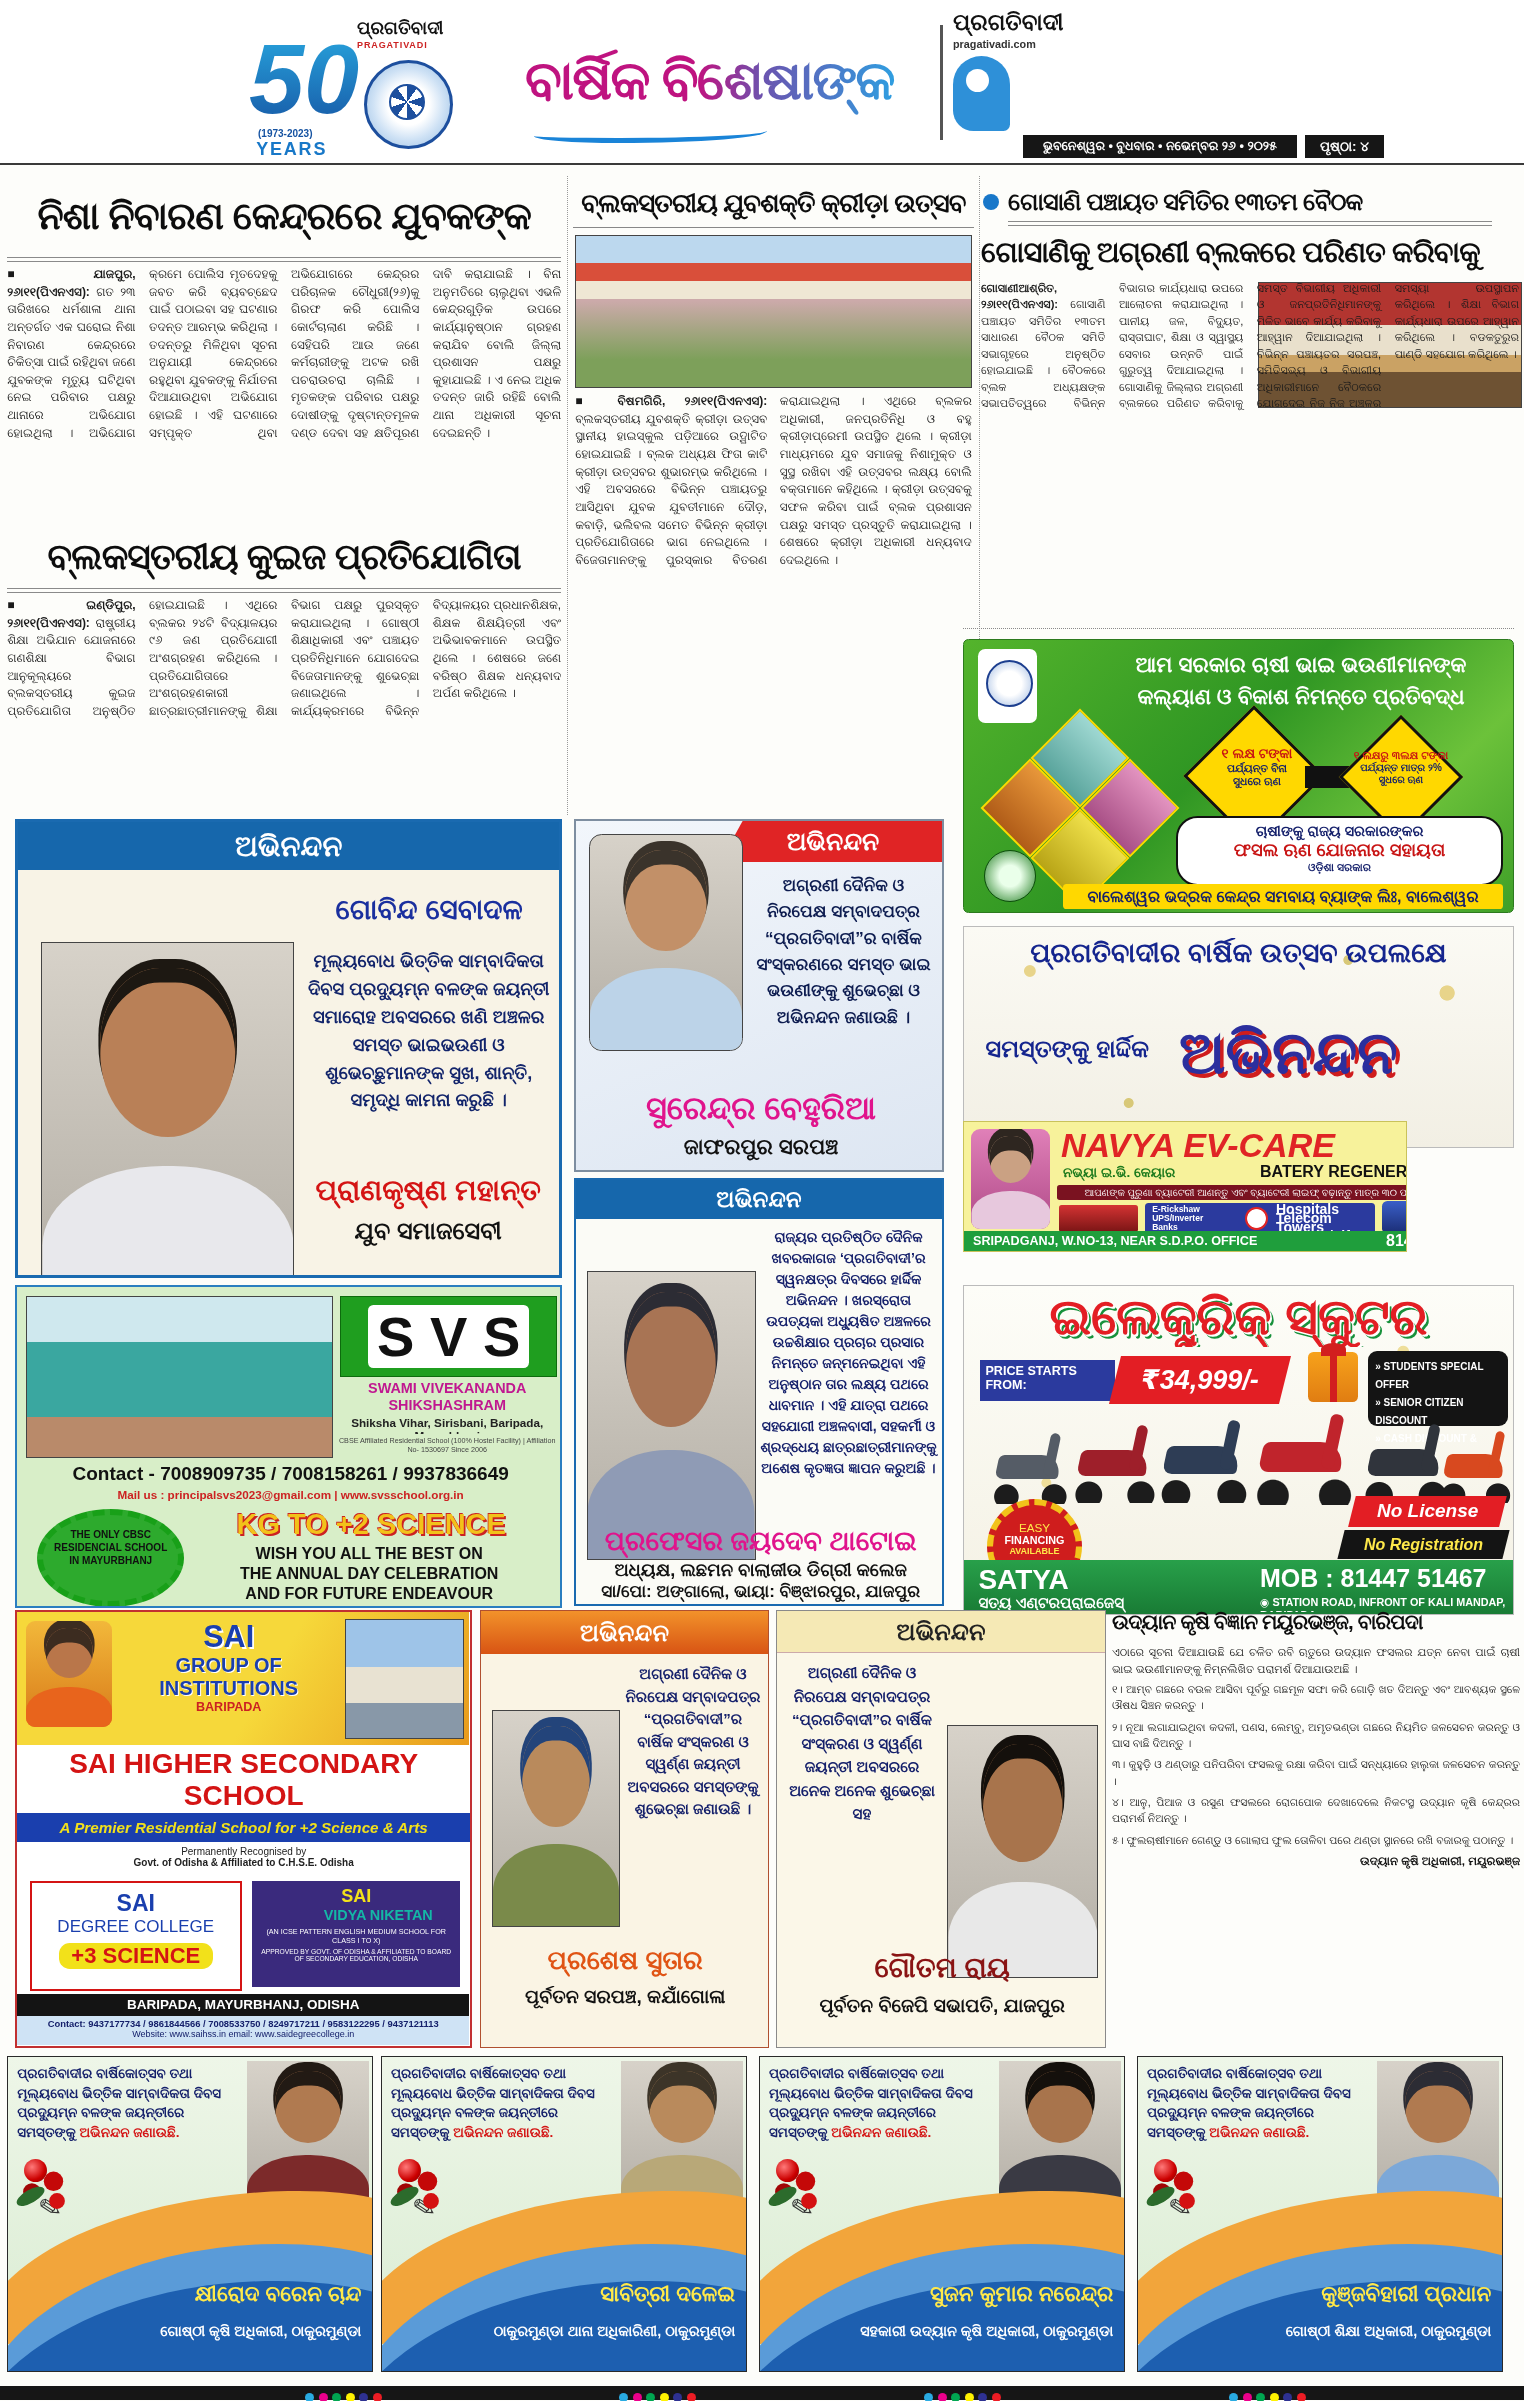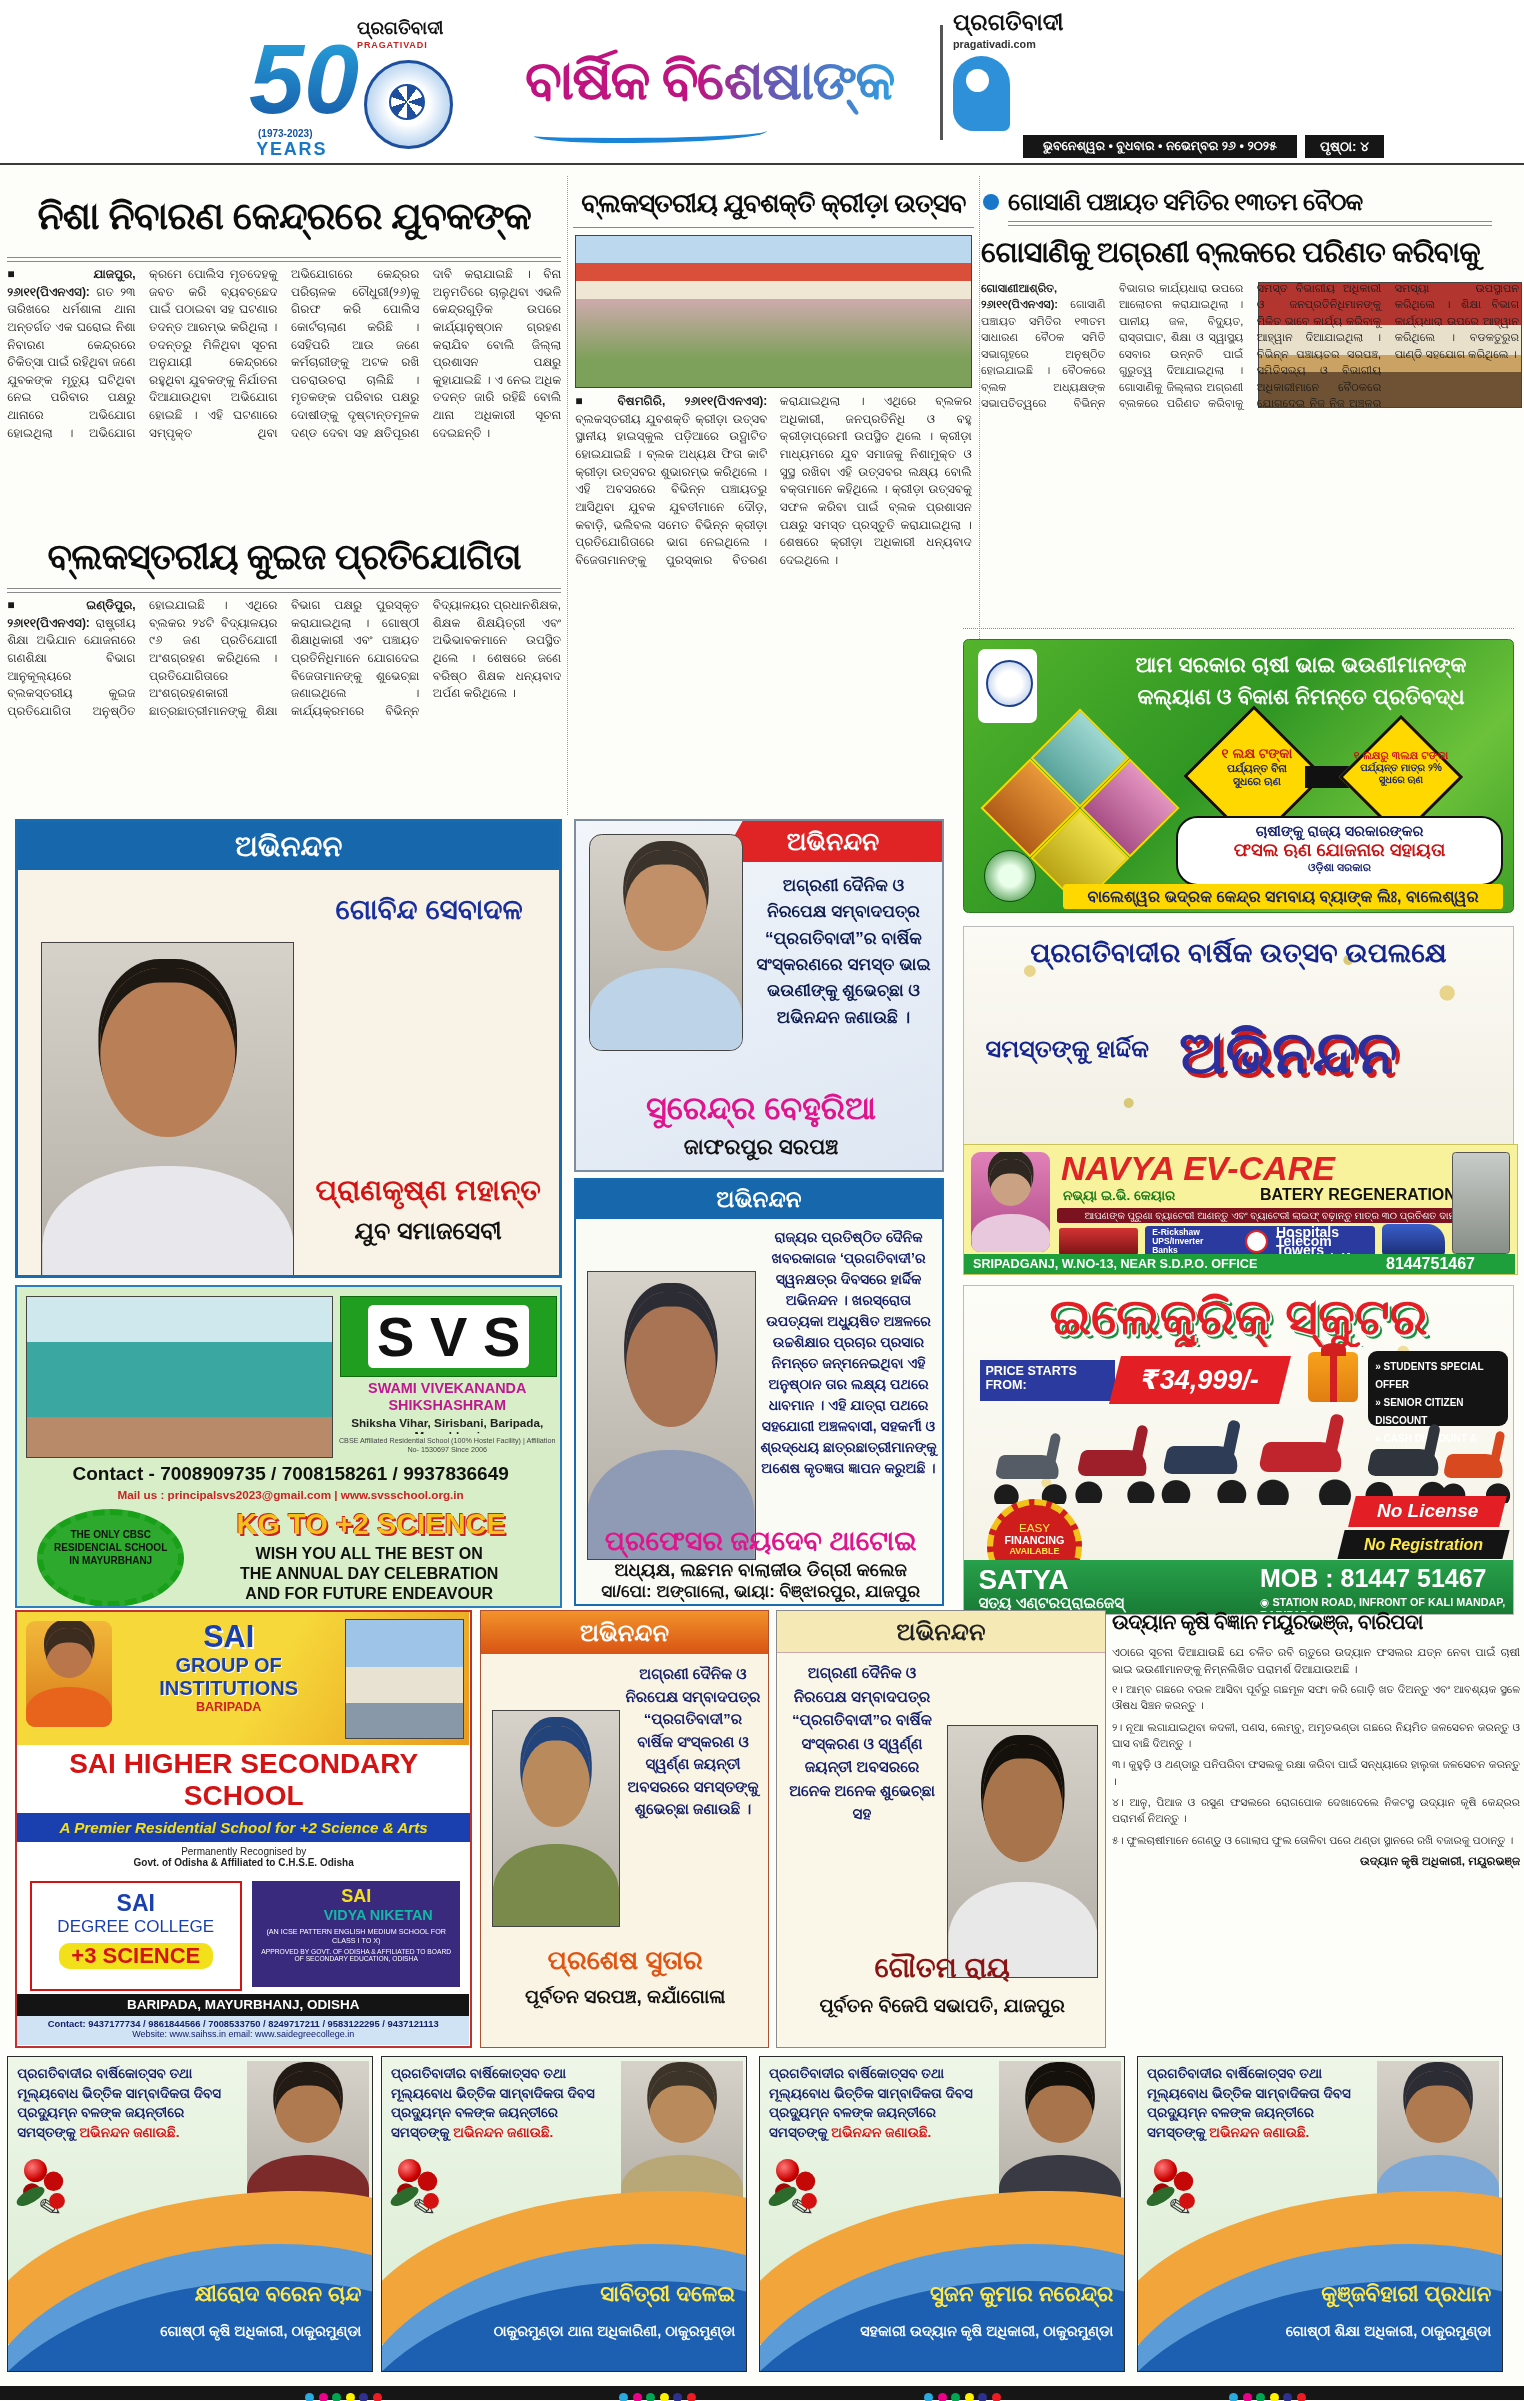--- a/index.html
+++ b/index.html
@@ -177,20 +177,21 @@
     <div style="color:#15206b;font-weight:bold;font-size:10.8px;">ଓଡ଼ିଶା ସରକାର</div>
   </div>
   <div class="abs" style="left:20px;top:210px;width:50px;height:50px;border-radius:50%;background:radial-gradient(#eaffea 30%,#1c7a1c);border:1.8px solid #0d4d0d;"></div>
   <div class="abs ctr ovh" style="left:99px;top:244px;width:440px;height:25px;background:#ffd800;border-radius:3.6px;color:#15206b;font-weight:bold;font-size:16px;line-height:25px;">ବାଲେଶ୍ୱର ଭଦ୍ରକ କେନ୍ଦ୍ର ସମବାୟ ବ୍ୟାଙ୍କ ଲିଃ, ବାଲେଶ୍ୱର</div>
 </div>
 
 <div class="abs adframe ovh" style="left:15.2px;top:819px;width:547px;height:459px;border:3.6px solid #1a6ab0;background:#f8f3e6;">
   <div class="hdr ctr" style="height:48px;background:#1667ac;font-size:29px;line-height:48px;">ଅଭିନନ୍ଦନ</div>
   <div class="abs portrait photo" style="left:23px;top:72px;width:251px;height:359px;--skin:#b98057;--hair:#1d1812;--shirt:#e8e8ec;"></div>
   <div class="abs ctr ovh" style="left:287px;top:72px;width:248px;height:41px;color:#1a2f9e;font-weight:bold;font-size:28px;">ଗୋବିନ୍ଦ ସେବାଦଳ</div>
+  <div class="abs ctr ovh" style="left:285px;top:126px;width:251px;height:206px;color:#12246b;font-size:18px;line-height:1.55;font-weight:bold;">ମୂଲ୍ୟବୋଧ ଭିତ୍ତିକ ସାମ୍ବାଦିକତା ଦିବସ ପ୍ରଦ୍ୟୁମ୍ନ ବଳଙ୍କ ଜୟନ୍ତୀ ସମାରୋହ ଅବସରରେ ଖଣି ଅଞ୍ଚଳର ସମସ୍ତ ଭାଇଭଉଣୀ ଓ ଶୁଭେଚ୍ଛୁମାନଙ୍କ ସୁଖ, ଶାନ୍ତି, ସମୃଦ୍ଧି କାମନା କରୁଛି ।</div>
   <div class="abs ctr ovh" style="left:280px;top:352px;width:260px;height:38px;color:#d41414;font-weight:bold;font-size:29px;">ପ୍ରାଣକୃଷ୍ଣ ମହାନ୍ତ</div>
   <div class="abs ctr ovh" style="left:280px;top:395px;width:260px;height:32px;color:#111;font-weight:bold;font-size:24px;">ଯୁବ ସମାଜସେବୀ</div>
 </div>
 
 <div class="abs adframe ovh" style="left:574px;top:819px;width:370px;height:353px;border:2.7px solid #7e8ea0;background:linear-gradient(160deg,#f2f6fb,#dde6f2);">
   <div class="abs hdr ctr" style="left:144px;top:0;width:226px;height:41px;background:#e02425;font-size:25px;line-height:41px;clip-path:polygon(10% 0,100% 0,100% 100%,0 100%);">ଅଭିନନ୍ଦନ</div>
   <div class="abs portrait photo" style="left:12.6px;top:12.6px;width:152px;height:215px;border-radius:12.6px;--skin:#c29068;--hair:#3a332b;--shirt:#bcd3e8;"></div>
   <div class="abs ctr ovh" style="left:176px;top:52px;width:183px;height:215px;color:#0d1c50;font-weight:bold;font-size:17px;line-height:1.55;">ଅଗ୍ରଣୀ ଦୈନିକ ଓ ନିରପେକ୍ଷ ସମ୍ବାଦପତ୍ର “ପ୍ରଗତିବାଦୀ”ର ବାର୍ଷିକ ସଂସ୍କରଣରେ ସମସ୍ତ ଭାଇ ଭଉଣୀଙ୍କୁ ଶୁଭେଚ୍ଛା ଓ ଅଭିନନ୍ଦନ ଜଣାଉଛି ।</div>
   <div class="abs ctr ovh" style="left:9px;top:269px;width:352px;height:39px;color:#e0148c;font-weight:bold;font-size:32px;">ସୁରେନ୍ଦ୍ର ବେହୁରିଆ</div>
   <div class="abs ctr ovh" style="left:9px;top:314px;width:352px;height:29px;color:#111;font-weight:bold;font-size:21.5px;">ଜାଫରପୁର ସରପଞ୍ଚ</div>
@@ -208,21 +209,21 @@
 <div class="abs adframe ovh" style="left:963px;top:926px;width:551px;height:222px;border:0.9px solid #bbb;
      background:radial-gradient(circle at 12% 20%,#e8d48a 5.4px,transparent 6.3px),radial-gradient(circle at 88% 30%,#e8d48a 7.2px,transparent 8px),
      radial-gradient(circle at 30% 80%,#d8c878 4.5px,transparent 5.4px),radial-gradient(circle at 70% 15%,#d8c878 4.5px,transparent 5.4px),
      linear-gradient(#fbfaf4,#f2efe4);">
   <div class="ctr ovh" style="margin-top:10.8px;height:36px;color:#15258e;font-weight:bold;font-size:27px;">ପ୍ରଗତିବାଦୀର ବାର୍ଷିକ ଉତ୍ସବ ଉପଲକ୍ଷେ</div>
   <div class="abs ovh" style="left:21.5px;top:108px;width:188px;height:36px;color:#15258e;font-weight:bold;font-size:24px;">ସମସ୍ତଙ୍କୁ ହାର୍ଦ୍ଦିକ</div>
   <div class="abs ovh" style="left:215px;top:63px;width:323px;height:126px;color:#2b2f9e;font-weight:bold;font-size:59px;line-height:126px;
        text-shadow:3.6px 3.6px 0 #cf1d1d;">ଅଭିନନ୍ଦନ</div>
 </div>
 
-<div class="abs adframe ovh" style="left:963px;top:1144px;width:555px;height:131px;background:#f7f29b;border:0.9px solid #c9c25a;text-decoration:underline;">
+<div class="abs adframe ovh" style="left:963px;top:1121px;width:444px;height:131px;background:#f7f29b;border:0.9px solid #c9c25a;text-decoration:underline;">
   <div class="abs portrait" style="left:7.2px;top:7.2px;width:79px;height:100px;border-radius:9px;--skin:#caa183;--hair:#2e2620;--shirt:#e7c8dd;background:linear-gradient(#e080b8,#b04a88);"></div>
   <div class="abs ovh" style="left:97px;top:3.6px;width:377px;height:39px;color:#e02425;font-weight:bold;font-style:italic;font-size:34px;">NAVYA EV-CARE</div>
   <div class="abs ovh" style="left:99px;top:43px;width:179px;height:18px;color:#1c7a1c;font-weight:bold;font-size:13.5px;">ନଭ୍ୟା ଇ.ଭି. କେୟାର</div>
   <div class="abs ovh" style="left:296px;top:41px;width:242px;height:20px;color:#111;font-weight:bold;font-size:16px;">BATERY REGENERATION</div>
   <div class="abs ctr ovh" style="left:93px;top:63px;width:449px;height:15.2px;background:#7a1220;color:#fff;font-size:10px;line-height:15.2px;border-radius:2.7px;">ଆପଣଙ୍କ ପୁରୁଣା ବ୍ୟାଟେରୀ ଆଣନ୍ତୁ ଏବଂ ବ୍ୟାଟେରୀ ଲାଇଫ୍ ବଢ଼ାନ୍ତୁ ମାତ୍ର ୩୦ ପ୍ରତିଶତ ଦାମ୍ ରେ ।</div>
   <div class="abs" style="left:95px;top:83px;width:79px;height:27px;background:linear-gradient(#d43333,#7a1515);border-radius:2.7px;"></div>
   <div class="abs" style="left:181px;top:81px;width:230px;height:30.5px;background:#2b3a9e;border-radius:3.6px;color:#fff;">
     <div class="abs" style="left:7.2px;top:1.8px;width:99px;font-size:8.5px;font-weight:bold;line-height:9px;">
       <div>E-Rickshaw</div>
       <div>UPS/Inverter</div>

